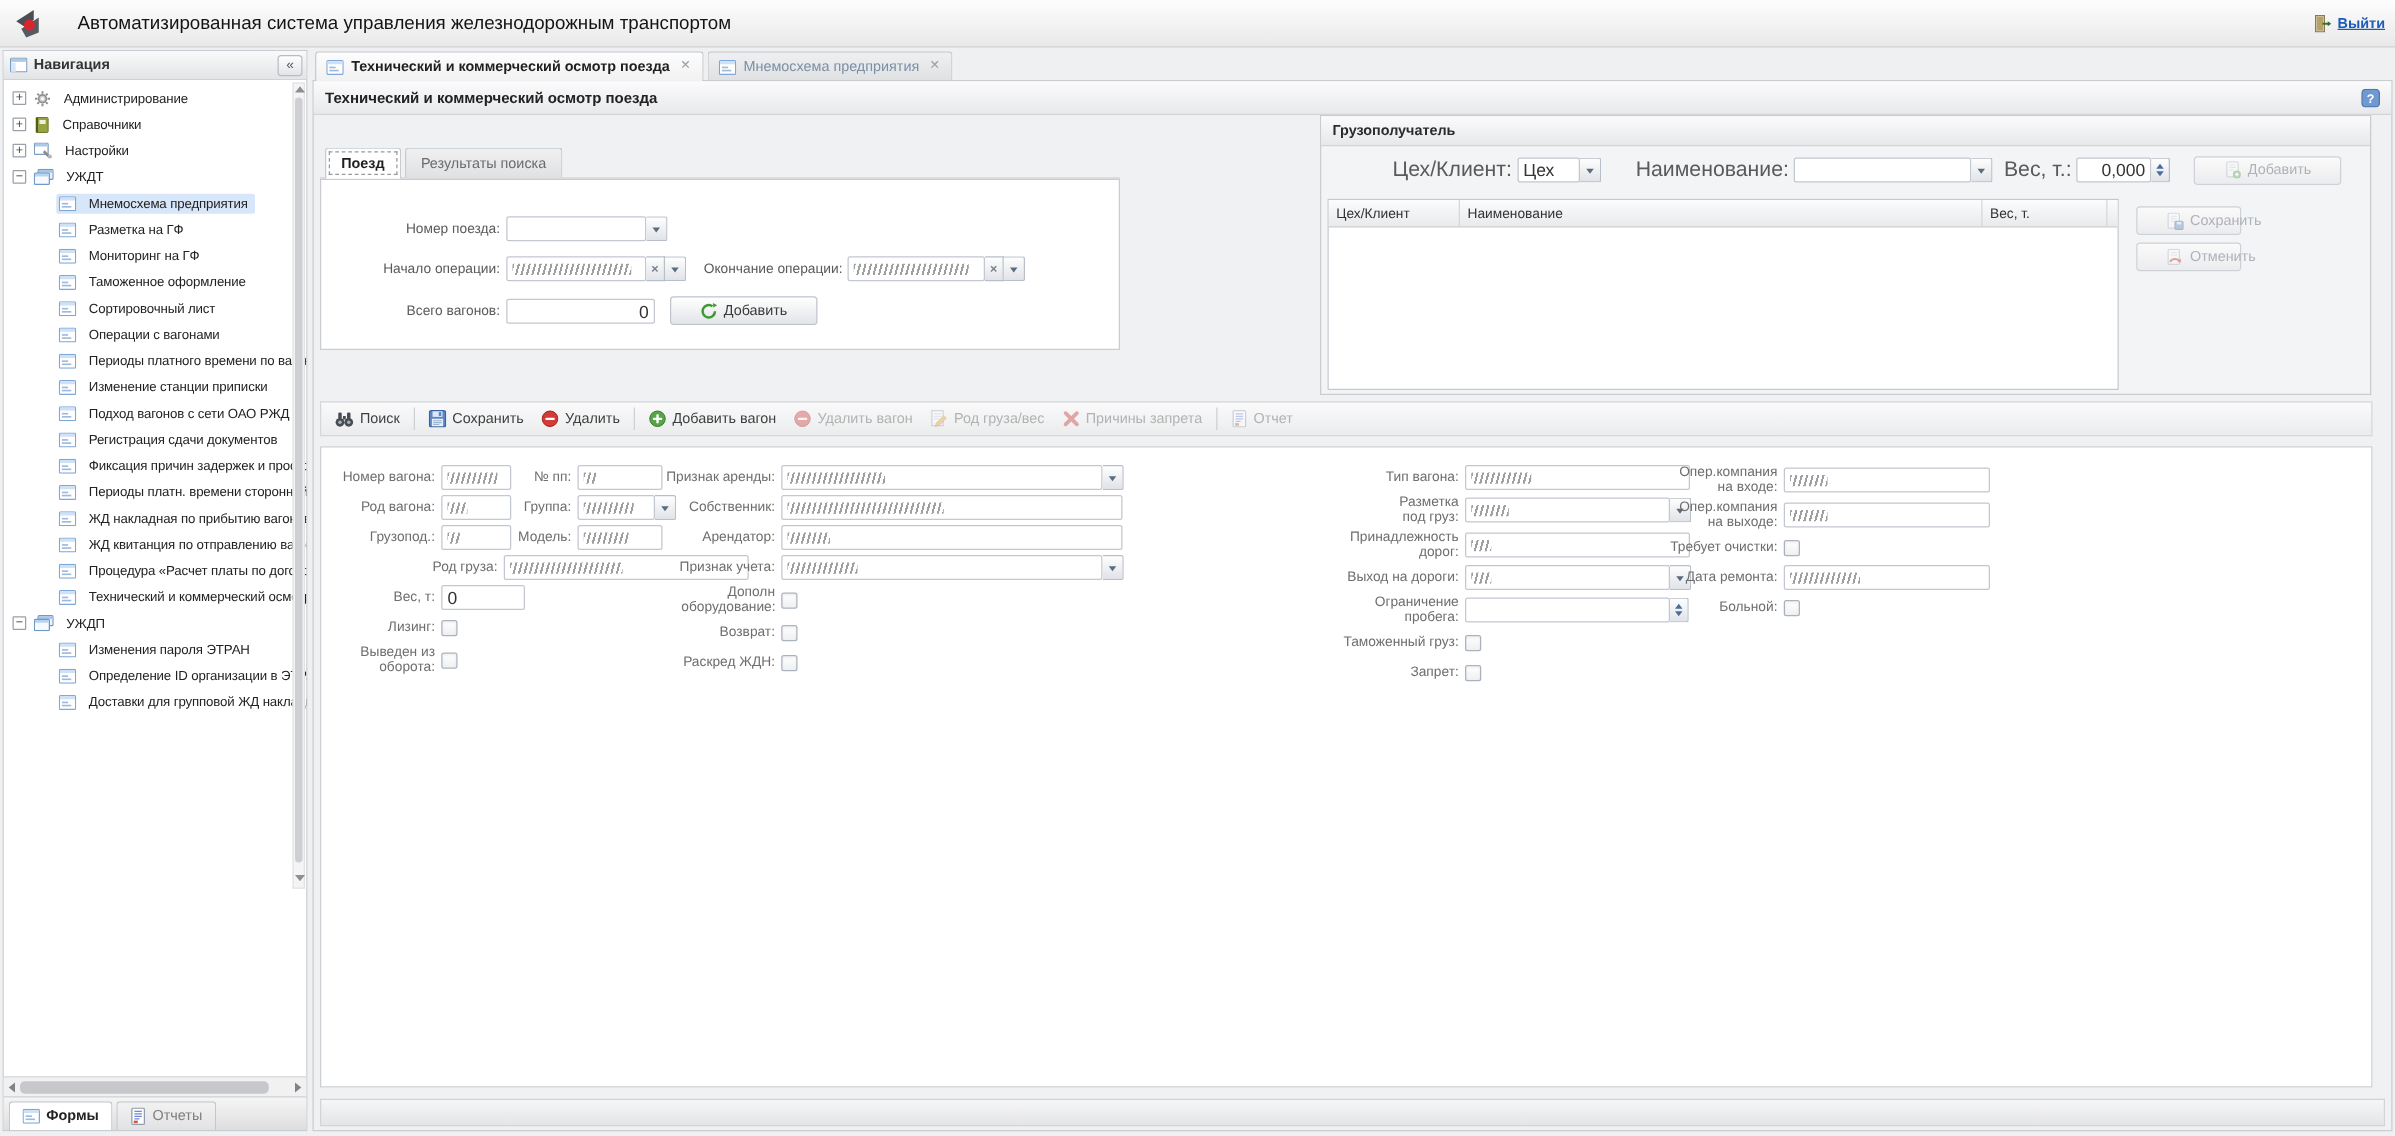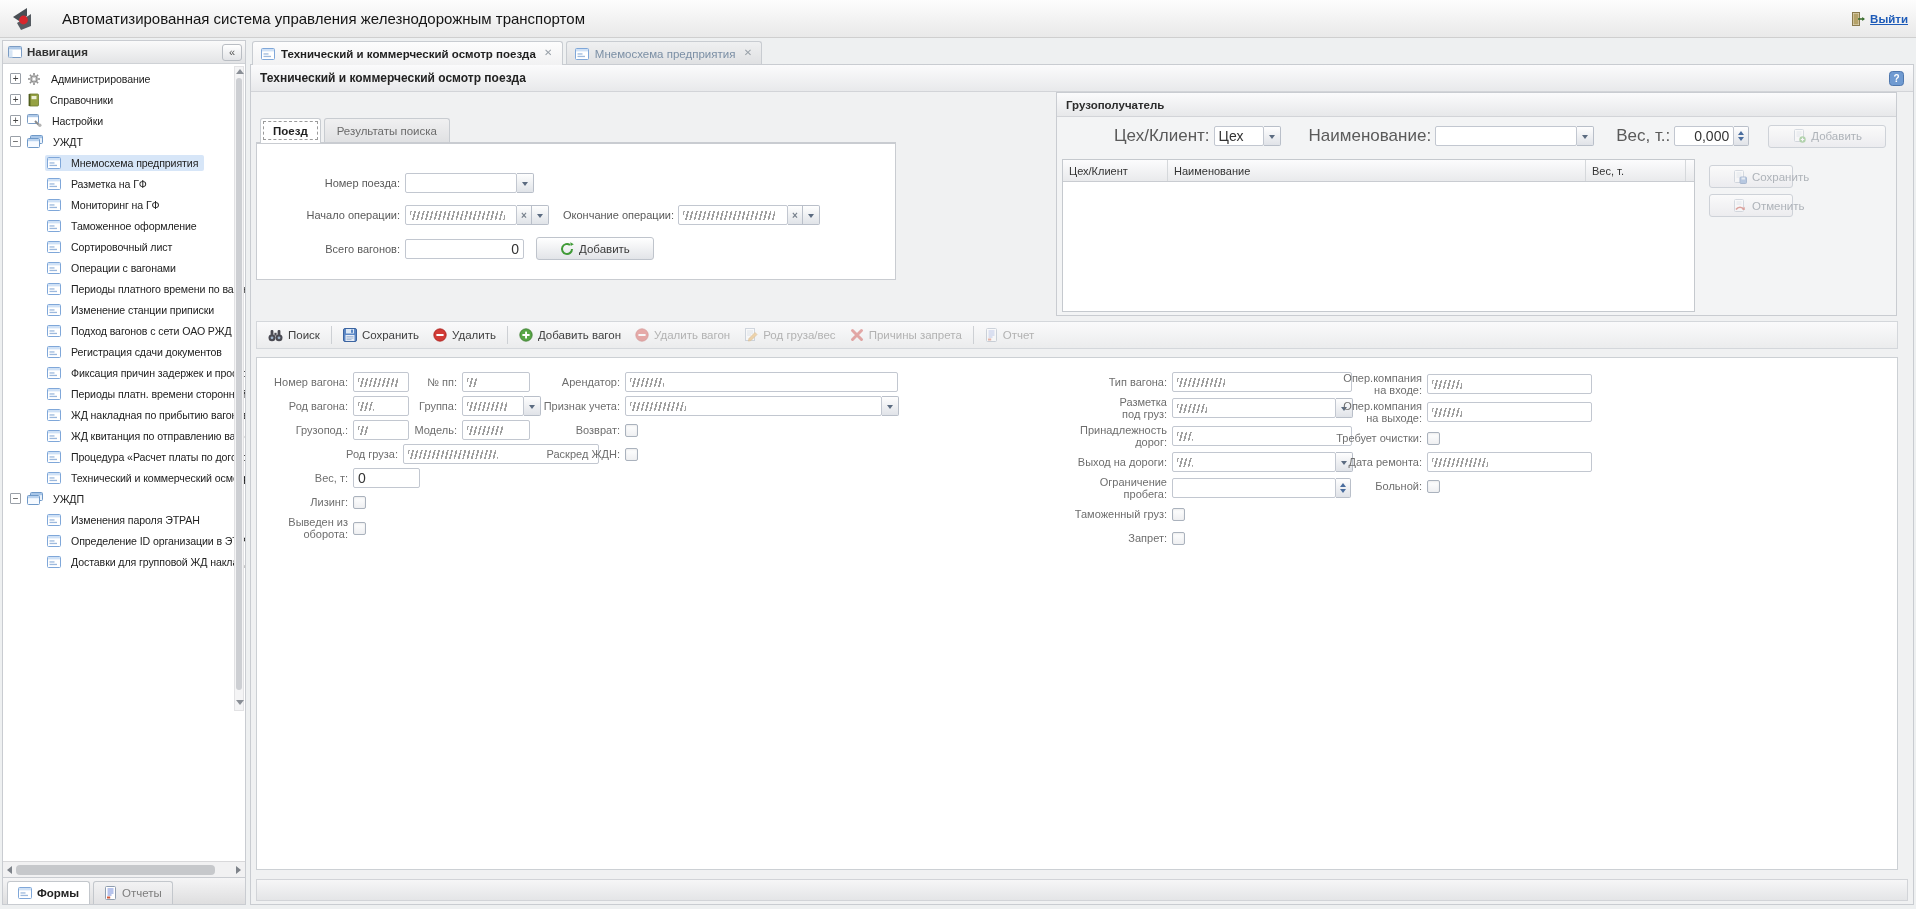--- a/index.html
+++ b/index.html
@@ -601,21 +601,21 @@
             <span class="clab" style="margin-left:57px">Цех/Клиент:</span>
             <span class="fld" style="width:50px;margin-left:4px">Цех</span>
             <span class="trig">
                 <i class="car"></i>
               </span>
             <span class="clab" style="margin-left:28px">Наименование:</span>
             <span class="fld" style="width:142px;margin-left:4px"></span>
             <span class="trig">
                 <i class="car"></i>
               </span>
-            <span class="clab" style="margin-left:22px">Вес, т.:</span>
+            <span class="clab" style="margin-left:9px">Вес, т.:</span>
             <span class="fld num" style="width:60px;margin-left:4px">0,000</span>
             <span class="spin">
                 <i class="u"></i>
                 <i class="d"></i>
               </span>
             <span class="btn disabled" style="margin-left:19px">
               <span>
                   <svg width="14" height="14" viewBox="0 0 14 14">
                     <rect x="2.5" y="0.5" width="9" height="12" rx="1" fill="#fdfdfd" stroke="#a9b4c2"></rect>
                     <path d="M4.5 3h5M4.5 5h5M4.5 7h3.5" stroke="#c3cdd9" stroke-width="0.9"></path>
@@ -805,33 +805,52 @@
               </div>
               <div class="wrow">
                 <label class="wlabel" style="width:95px;margin-left:0px">Модель:</label>
                 <span class="fld" style="width:68px">
                   <span class="mask" style="width:36px"></span>
                 </span>
               </div>
             </div>
             <div class="wcol" style="left: 222px;">
               <div class="wrow">
+                <label class="wlabel" style="width:146px;margin-left:0px">Признак аренды:</label>
+                <span class="fld" style="width:257px">
+                  <span class="mask" style="width:78px"></span>
+                </span>
+                <span class="trig">
+                  <i class="car"></i>
+                </span>
+              </div>
+              <div class="wrow">
+                <label class="wlabel" style="width:146px;margin-left:0px">Собственник:</label>
+                <span class="fld" style="width:273px">
+                  <span class="mask" style="width:125px"></span>
+                </span>
+              </div>
+              <div class="wrow">
                 <label class="wlabel" style="width:146px;margin-left:0px">Арендатор:</label>
                 <span class="fld" style="width:273px">
                   <span class="mask" style="width:34px"></span>
                 </span>
               </div>
               <div class="wrow">
                 <label class="wlabel" style="width:146px;margin-left:0px">Признак учета:</label>
                 <span class="fld" style="width:257px">
                   <span class="mask" style="width:56px"></span>
                 </span>
                 <span class="trig">
                   <i class="car"></i>
                 </span>
+              </div>
+              <div class="wrow">
+                <label class="wlabel" style="width:80px;margin-left:66px">Дополн оборудование:</label>
+                <span class="cb"></span>
               </div>
               <div class="wrow">
                 <label class="wlabel" style="width:146px;margin-left:0px">Возврат:</label>
                 <span class="cb"></span>
               </div>
               <div class="wrow">
                 <label class="wlabel" style="width:146px;margin-left:0px">Раскред ЖДН:</label>
                 <span class="cb"></span>
               </div>
             </div>

